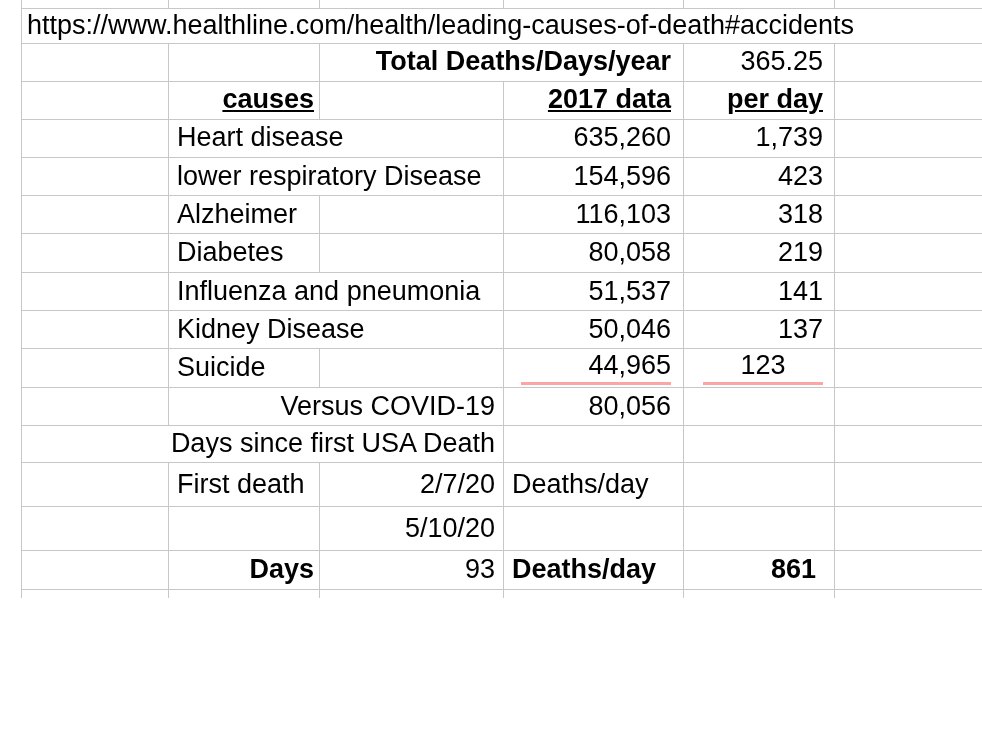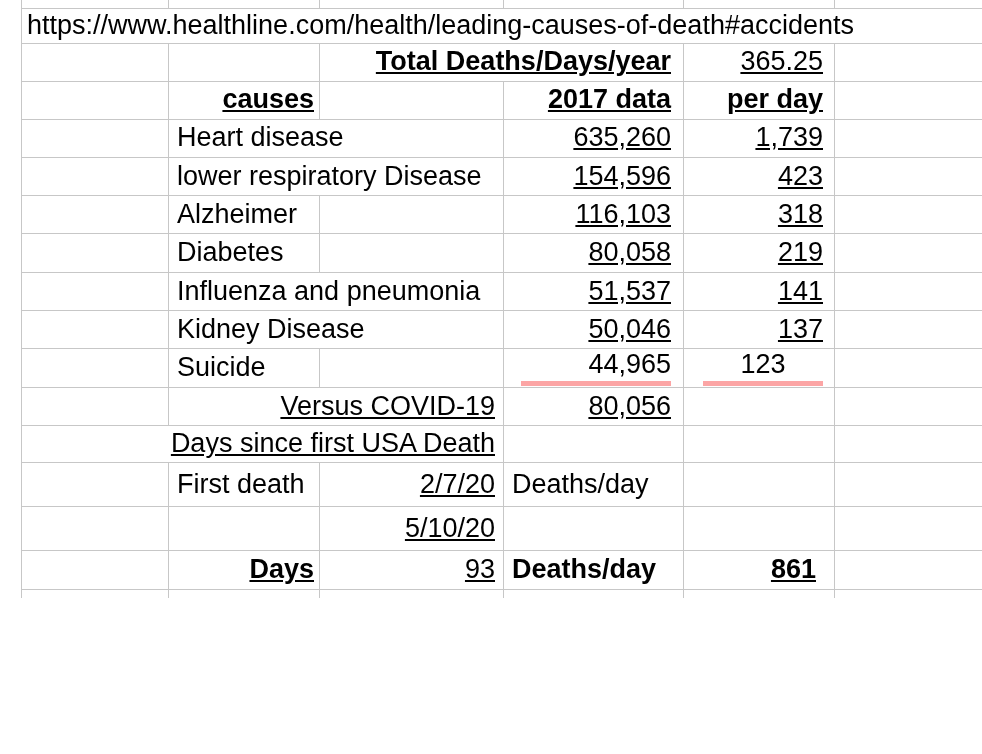--- a/index.html
+++ b/index.html
@@ -25,31 +25,31 @@
     vertical-align:middle;
     white-space:nowrap;
     overflow:visible;
   }
   tr.rtop td{border-top:none;}
   tr.rbot td{border-bottom:none;}
   td.gcut{border-right:none;}
   .b{font-weight:bold;}
   .u{text-decoration:underline;}
   .al{text-align:left;}
-  .ar{text-align:right;text-decoration:underline;}
+  .ar{text-align:right;}
   .pl5{padding-left:5px;}
   .pl8{padding-left:8px;}
   .pr5{padding-right:5px;}
   .pr8{padding-right:8px;}
   .pr11{padding-right:11px;}
   .pr12{padding-right:12px;}
   .sumline{
     display:inline-block;
     text-align:right;
-    border-bottom:5px solid #fca5a5;
+    border-bottom:3px solid #fca5a5;
     padding-bottom:2px;
   }
   .sumline.w-d{min-width:150px;}
   .sumline.w-e{min-width:120px;text-align:center;}
 </style>
 </head>
 <body>
 
 <table class="sheet">
   <colgroup>

